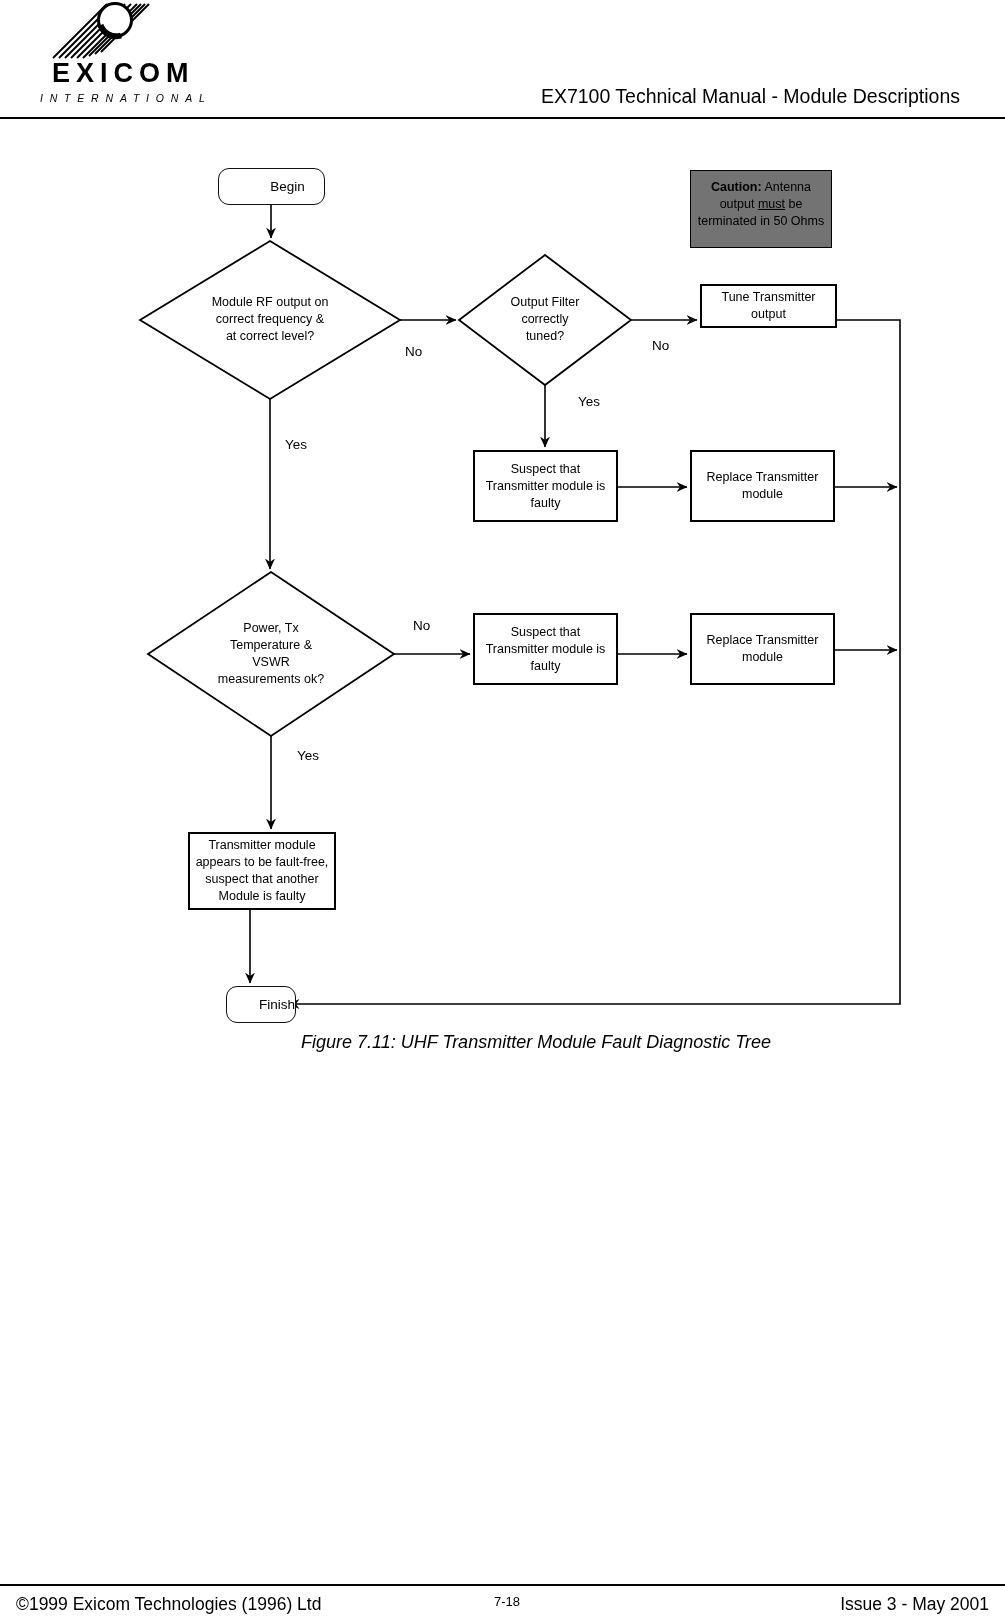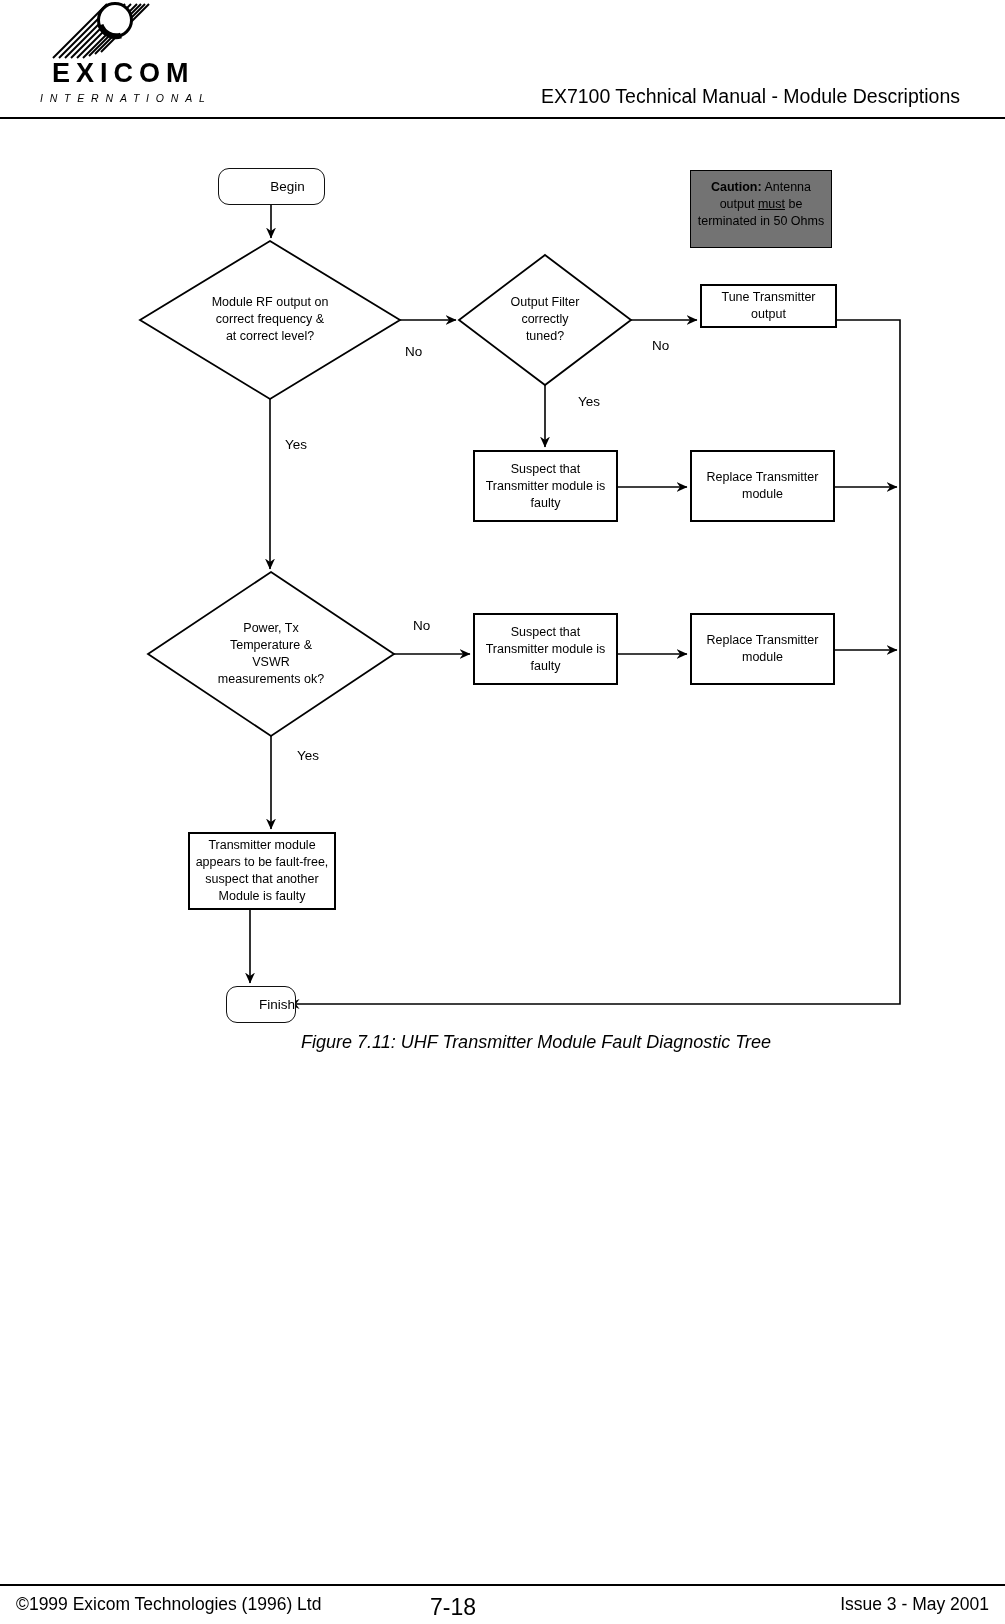--- a/index.html
+++ b/index.html
@@ -31,21 +31,21 @@
   .dtext{
     position:absolute;text-align:center;white-space:pre-line;
     font-size:12.5px;line-height:17px;z-index:2;
   }
   .elabel{position:absolute;font-size:13.5px;z-index:2;}
   #connector-canvas{position:absolute;left:0;top:130px;z-index:1;}
   
   #figure-caption{left:0;top:1032px;width:1005px;text-align:center;padding-left:67px;
     box-sizing:border-box;font-style:italic;font-size:18px;}
   #footer-copyright{left:16px;top:1594px;font-size:17.5px;}
-  #footer-page{left:430px;top:1594px;width:90px;text-align:left;font-size:23px;}
+  #footer-page{left:430px;top:1594px;width:90px;text-align:right;font-size:13px;}
   #footer-issue{right:16px;top:1594px;font-size:17.5px;}
 </style>
 </head>
 <body>
 
 <div id="page">
 
   <div>
     <svg class="abs" style="left:45px;top:0;" width="135" height="62" viewBox="0 0 135 62">
       <g stroke="#000" stroke-width="2">

